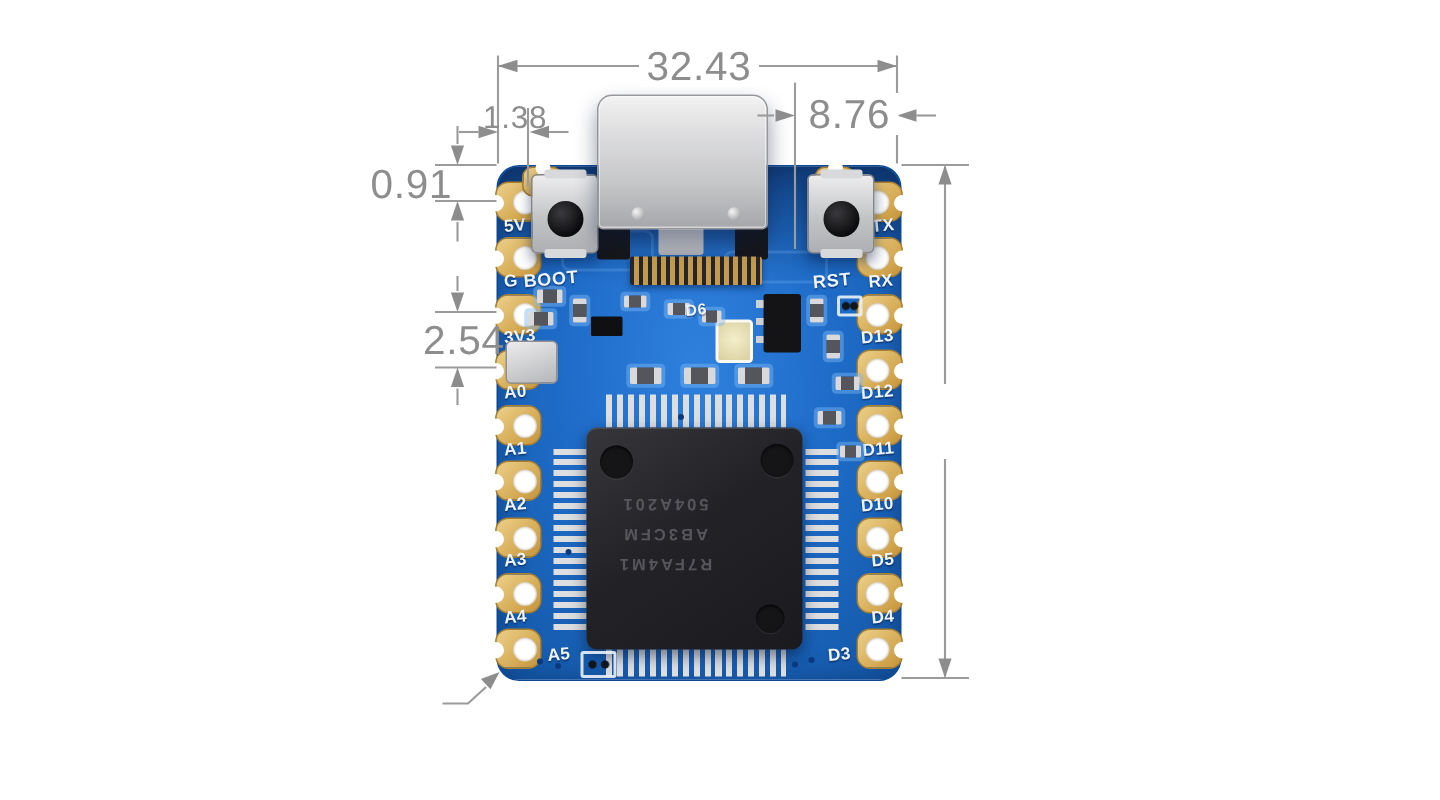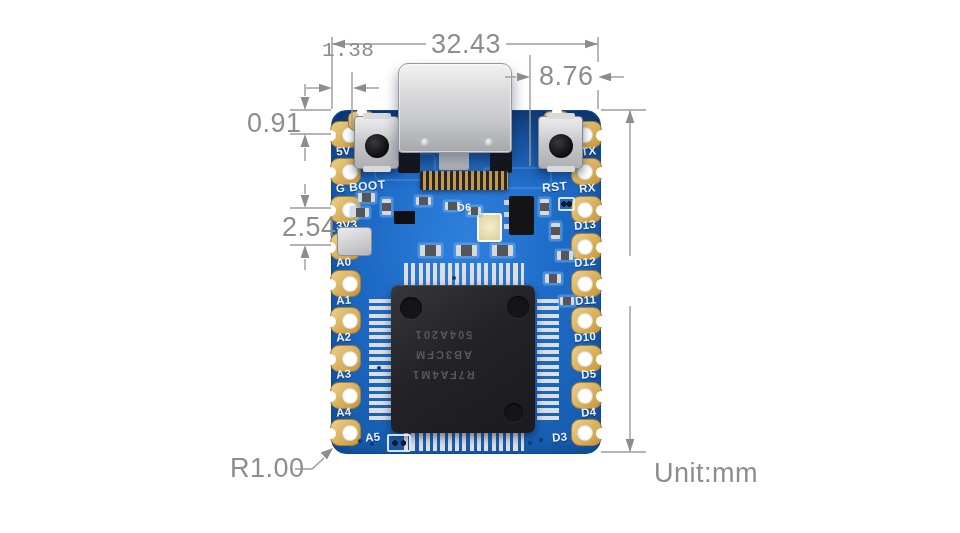--- a/index.html
+++ b/index.html
@@ -155,26 +155,24 @@
         <polygon points="305,134 300.6,147 309.4,147"></polygon>
       <polygon points="305,208 300.6,195 309.4,195"></polygon>
         <polygon points="305,245 300.6,258 309.4,258"></polygon>
       <polygon points="630,110 625.6,123 634.4,123"></polygon>
         <polygon points="630,452 625.6,439 634.4,439"></polygon>
       <polygon points="333,448 327,459.5 320.6,452.6"></polygon>
     </g>
   </svg>
 
   <div class="dim-label" style="left:426px;top:30px;">32.43</div>
-  <div class="dim-label small nobg" style="left:317px;top:40px;font-family:Liberation Mono, monospace;">1.38</div>
+  <div class="dim-label small nobg" style="left:317px;top:68px;">1.38</div>
   <div class="dim-label" style="left:534px;top:62px;">8.76</div>
   <div class="dim-label nobg" style="left:247px;top:109px;width:50px;text-align:right;padding:0;">0.91</div>
   <div class="dim-label nobg" style="left:282px;top:213px;padding:0;">2.54</div>
-  <div class="dim-label nobg" style="left:230px;top:454px;padding:0;">R1.00</div>
-  <div class="dim-label nobg" style="left:654px;top:459px;padding:0;">Unit:mm</div>
 
   <div class="board">
     <div class="shade-top"></div>
     <div class="trace" style="left:42px;top:42px;width:58px;height:24px;"></div>
     <div class="trace" style="left:150px;top:56px;width:66px;height:18px;"></div>
 
     <div class="pads-left">
       <div class="pad">
           <span class="hole"></span>
           <span class="notch"></span>

